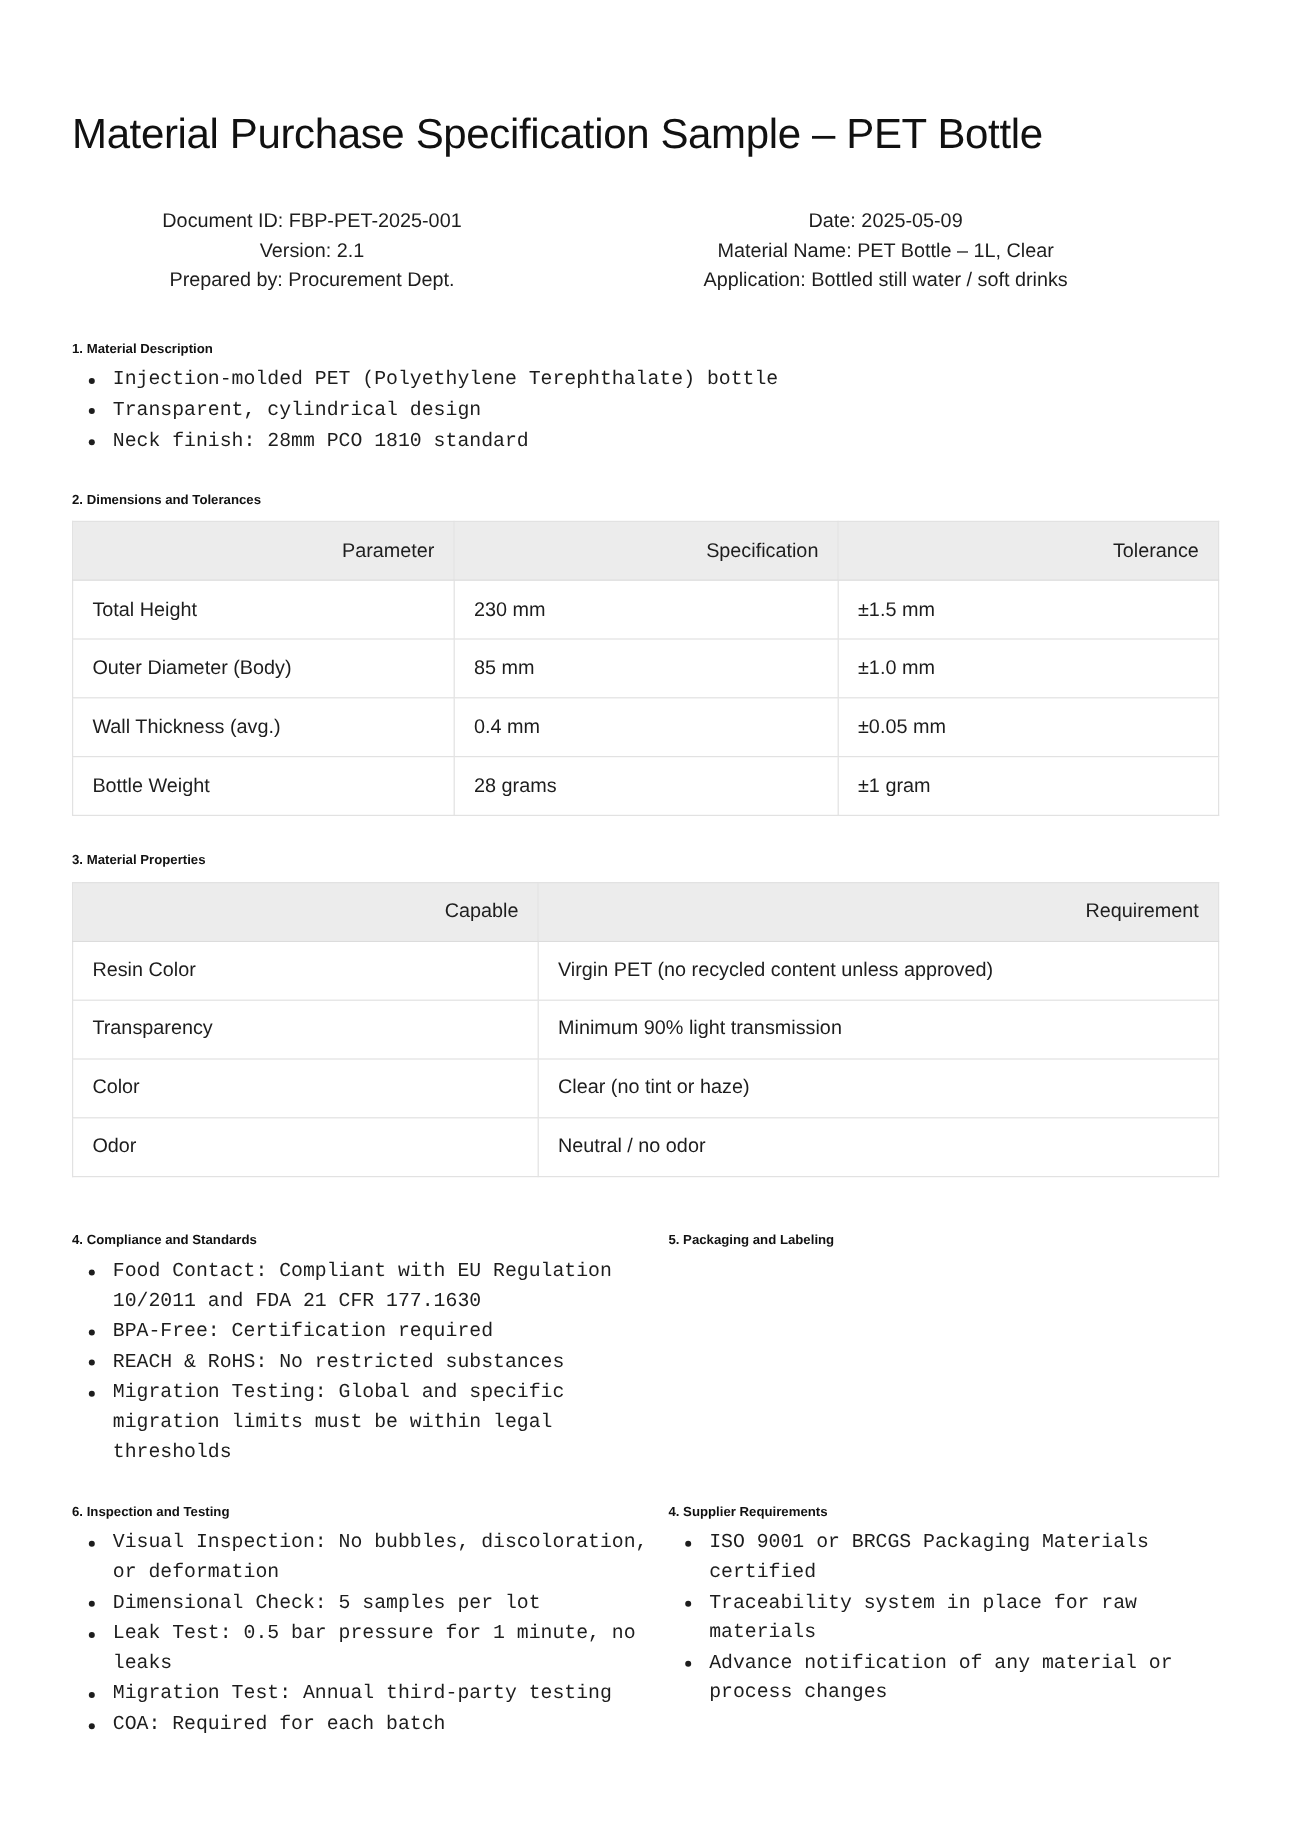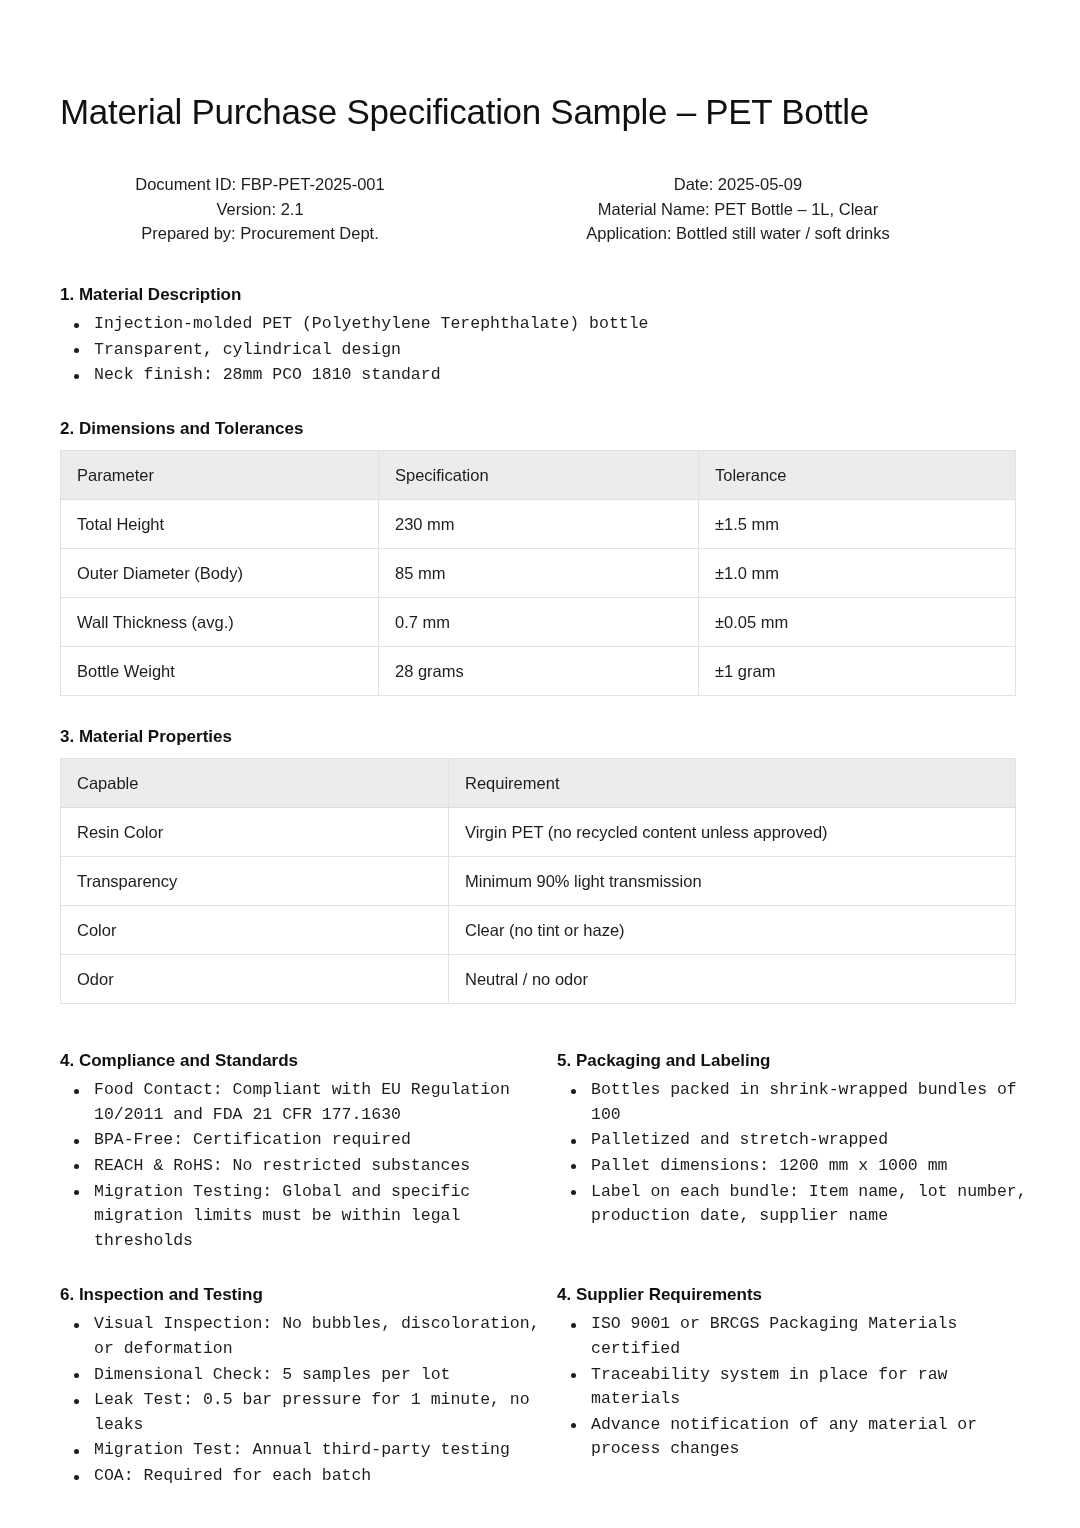--- a/index.html
+++ b/index.html
@@ -43,21 +43,21 @@
     font-size: 16.5px;
     line-height: 24.6px;
     color: #1d1d1d;
   }
   .meta-col.left { width: 400px; flex: 0 0 400px; }
   .meta-col.right { flex: 1 1 auto; }
   .meta-line { white-space: nowrap; text-align: center; }
 
   
   .section-heading {
-    font-size: 17px;
+    font-size: 11px;
     font-weight: 700;
     color: #111111;
     margin: 0 0 6px 0;
     line-height: 1.3;
   }
 
   
   ul.bullets {
     list-style: none;
     margin: 0;
@@ -103,20 +103,21 @@
     color: #1d1d1d;
     padding: 0 16px;
     height: 49px;
     box-sizing: border-box;
     overflow: hidden;
     white-space: nowrap;
   }
   table.spec-table thead th {
     background: #ececec;
     border-bottom-color: #dcdcdc;
+    text-align: right;
   }
   
   table.dims col.c1 { width: 318px; }
   table.dims col.c2 { width: 320px; }
   table.dims col.c3 { width: 317px; }
   
   table.props col.c1 { width: 388px; }
   table.props col.c2 { width: 567px; }
   .two-col-row { display: flex; }
   .two-col-row .col-left { width: 497px; flex: 0 0 497px; }
@@ -175,21 +176,21 @@
           <td>230 mm</td>
           <td>±1.5 mm</td>
         </tr>
         <tr>
           <td>Outer Diameter (Body)</td>
           <td>85 mm</td>
           <td>±1.0 mm</td>
         </tr>
         <tr>
           <td>Wall Thickness (avg.)</td>
-          <td>0.7 mm</td>
+          <td>0.4 mm</td>
           <td>±0.05 mm</td>
         </tr>
         <tr>
           <td>Bottle Weight</td>
           <td>28 grams</td>
           <td>±1 gram</td>
         </tr>
       </tbody>
     </table>
   </div>
@@ -233,26 +234,20 @@
       <div class="section-heading">4. Compliance and Standards</div>
       <ul class="bullets">
         <li>Food Contact: Compliant with EU Regulation 10/2011 and FDA 21 CFR 177.1630</li>
         <li>BPA-Free: Certification required</li>
         <li>REACH &amp; RoHS: No restricted substances</li>
         <li>Migration Testing: Global and specific migration limits must be within legal thresholds</li>
       </ul>
     </div>
     <div class="col-right">
       <div class="section-heading">5. Packaging and Labeling</div>
-      <ul class="bullets">
-        <li>Bottles packed in shrink-wrapped bundles of 100</li>
-        <li>Palletized and stretch-wrapped</li>
-        <li>Pallet dimensions: 1200 mm x 1000 mm</li>
-        <li>Label on each bundle: Item name, lot number, production date, supplier name</li>
-      </ul>
     </div>
   </div>
 
   <div class="lower-gap"></div>
 
   <div class="two-col-row">
     <div class="col-left">
       <div class="section-heading">6. Inspection and Testing</div>
       <ul class="bullets">
         <li>Visual Inspection: No bubbles, discoloration, or deformation</li>

